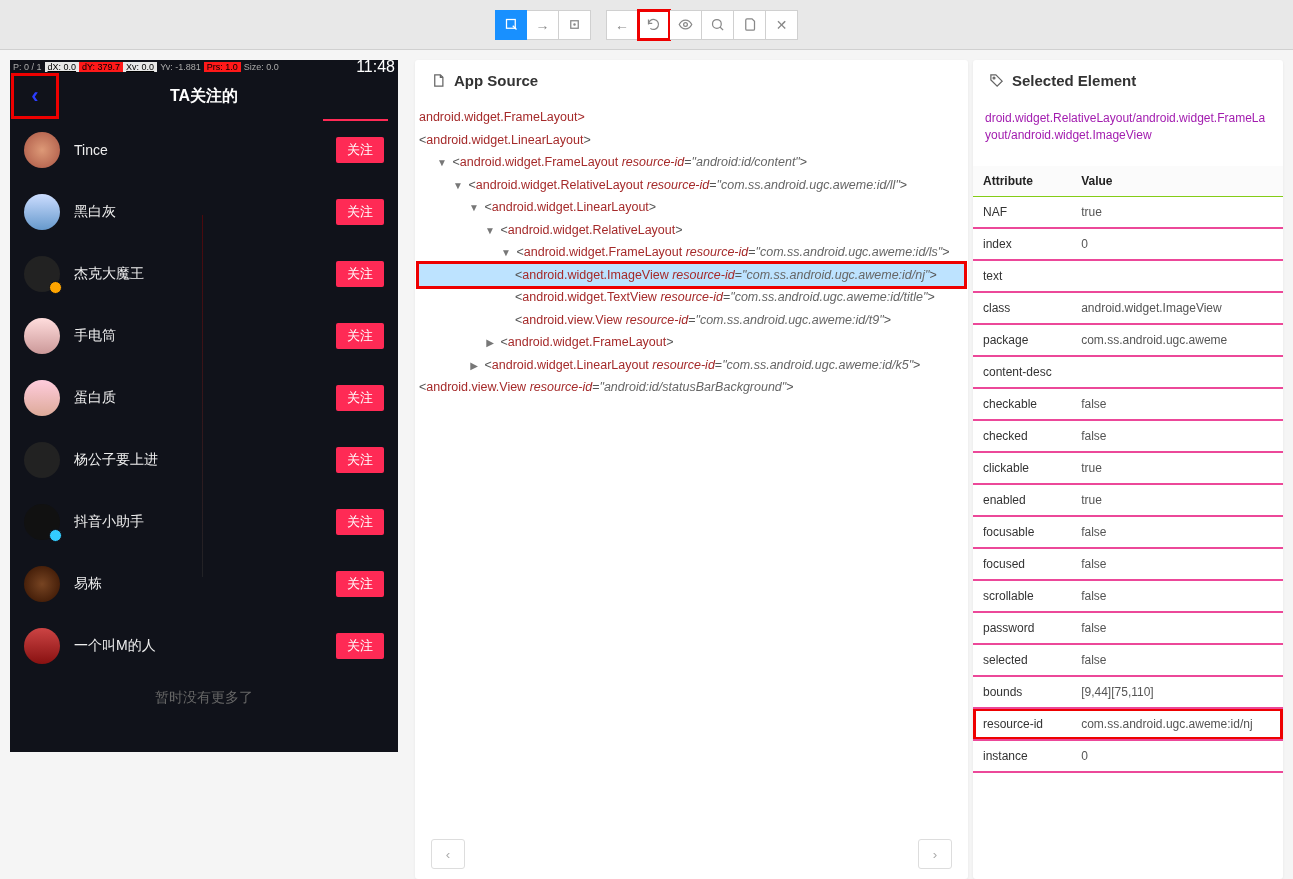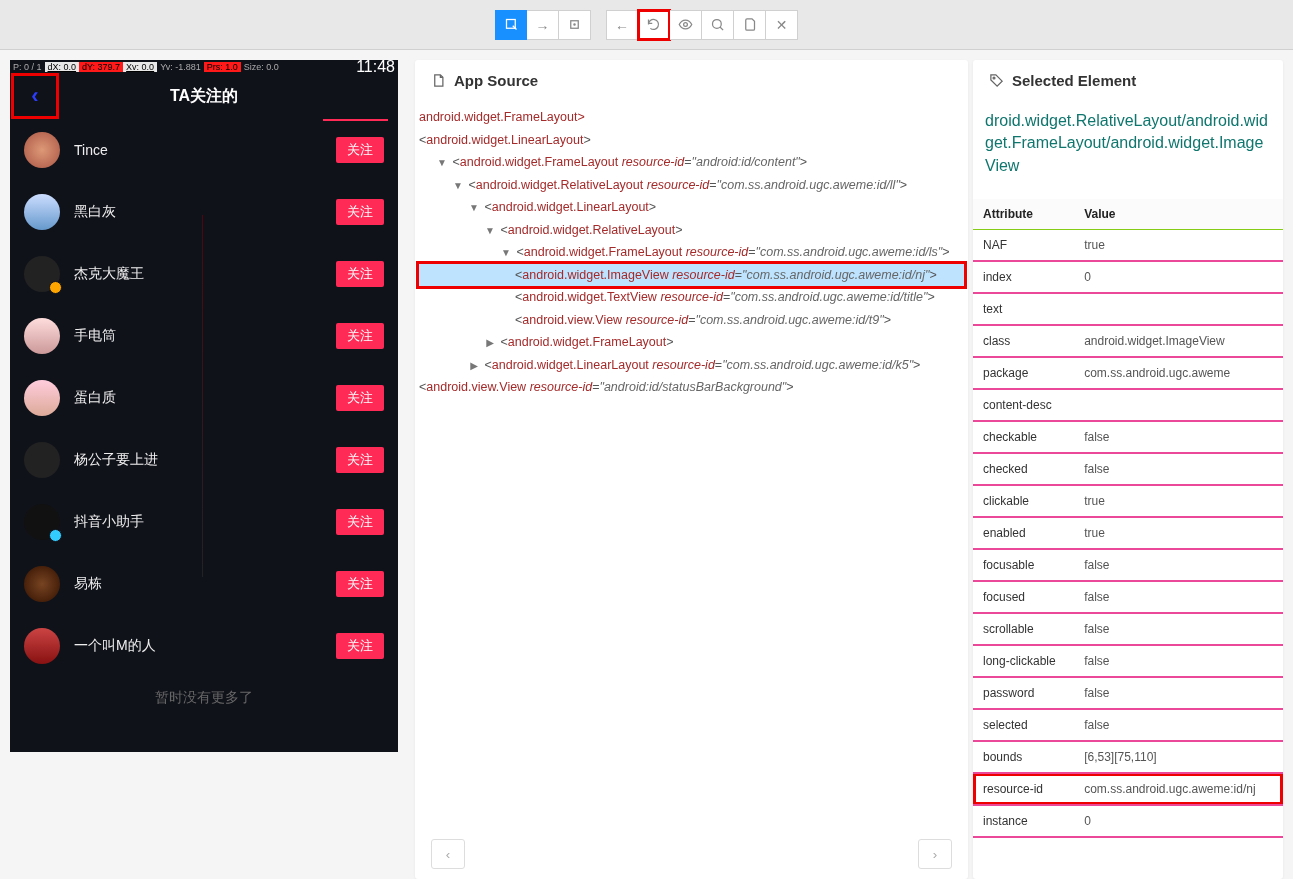--- a/index.html
+++ b/index.html
@@ -64,21 +64,21 @@
 .indent2 { padding-left: 32px; }
 .indent3 { padding-left: 48px; }
 .indent4 { padding-left: 64px; }
 .indent5 { padding-left: 80px; }
 .indent6 { padding-left: 96px; }
 .sel-line { background: #bde3ff; outline: 3px solid #e00; outline-offset: 0; }
 .nav-bottom { height: 50px; display:flex; align-items:center; justify-content:space-between; padding: 0 16px; }
 .nav-btn { width: 34px; height: 30px; border:1px solid #ddd; background:#fff; color:#aaa; border-radius:3px; cursor:pointer; display:flex;align-items:center;justify-content:center; }
 
 
-.xpath-box { background:#fff; padding: 10px 12px; font-size: 16px; color:#0f766e; line-height:1.4; margin-bottom: 12px; word-break: break-all; }
+.xpath-box { background:#fff; padding: 10px 12px; font-size: 12px; color:#a21caf; line-height:1.4; margin-bottom: 12px; word-break: break-all; }
 .attr-table { width: 100%; border-collapse: collapse; font-size: 12px; background:#fff; }
 .attr-table th { text-align:left; padding: 8px 10px; font-weight:600; color:#222; border-bottom:1px solid #84cc16; background:#fbfbfb; }
 .attr-table td { padding: 8px 10px; border-bottom:2px solid #ec4899; color:#555; }
 .attr-table td:first-child { color:#333; }
 .hl-row { box-shadow: inset 0 0 0 3px #e00; }
 .icon { width: 15px; height:15px; }
 </style>
 </head>
 <body>
 
@@ -296,34 +296,30 @@
             </tr>
             <tr>
               <td>focused</td>
               <td>false</td>
             </tr>
             <tr>
               <td>scrollable</td>
               <td>false</td>
             </tr>
             <tr>
-              <td>long-clickable</td>
-              <td>false</td>
-            </tr>
-            <tr>
               <td>password</td>
               <td>false</td>
             </tr>
             <tr>
               <td>selected</td>
               <td>false</td>
             </tr>
             <tr>
               <td>bounds</td>
-              <td>[6,53][75,110]</td>
+              <td>[9,44][75,110]</td>
             </tr>
             <tr class="hl-row">
               <td>resource-id</td>
               <td>com.ss.android.ugc.aweme:id/nj</td>
             </tr>
             <tr>
               <td>instance</td>
               <td>0</td>
             </tr>
           </tbody>

